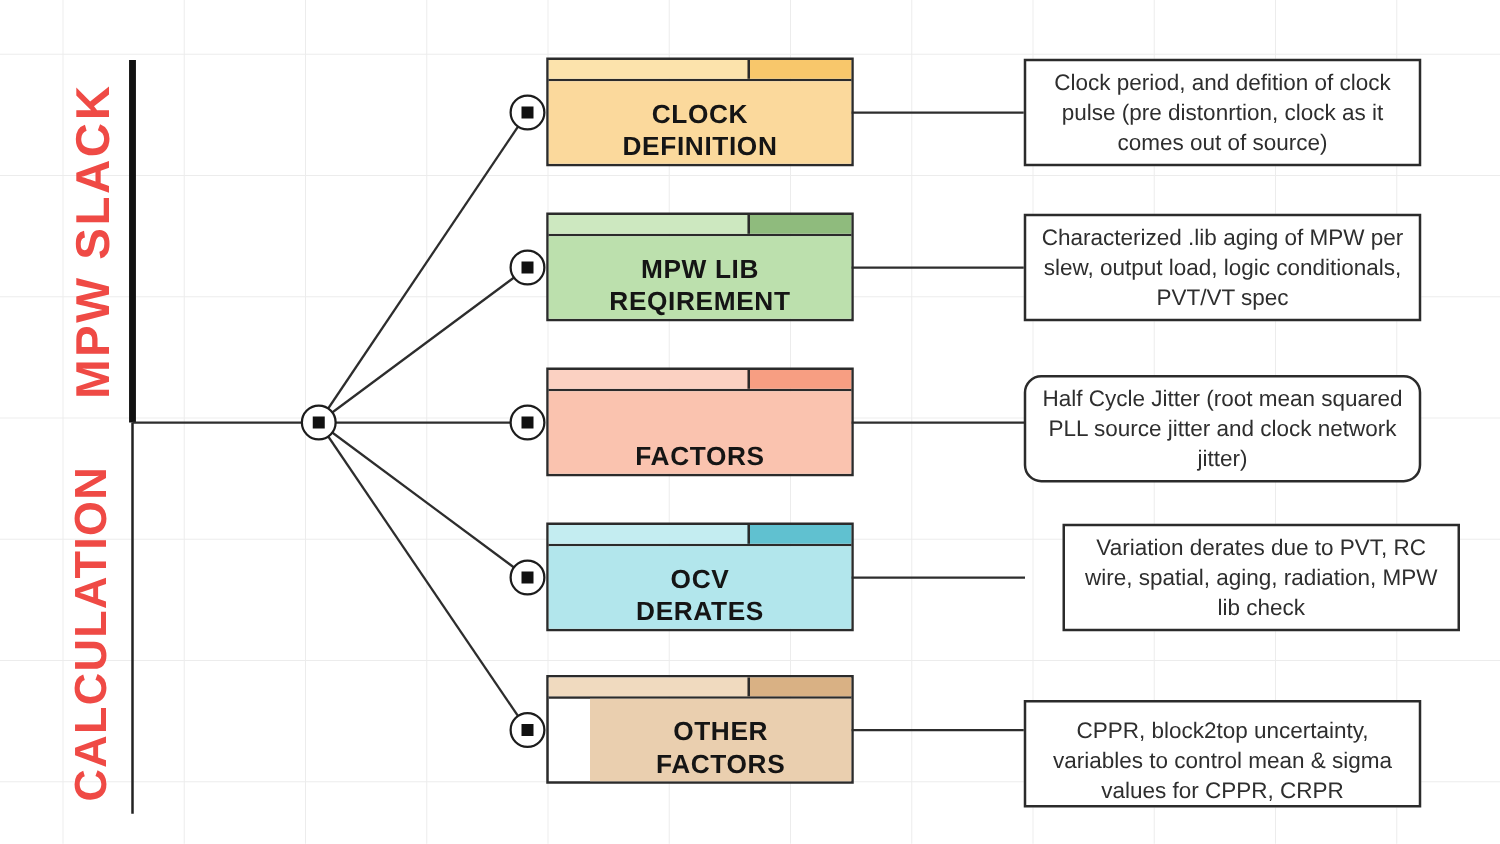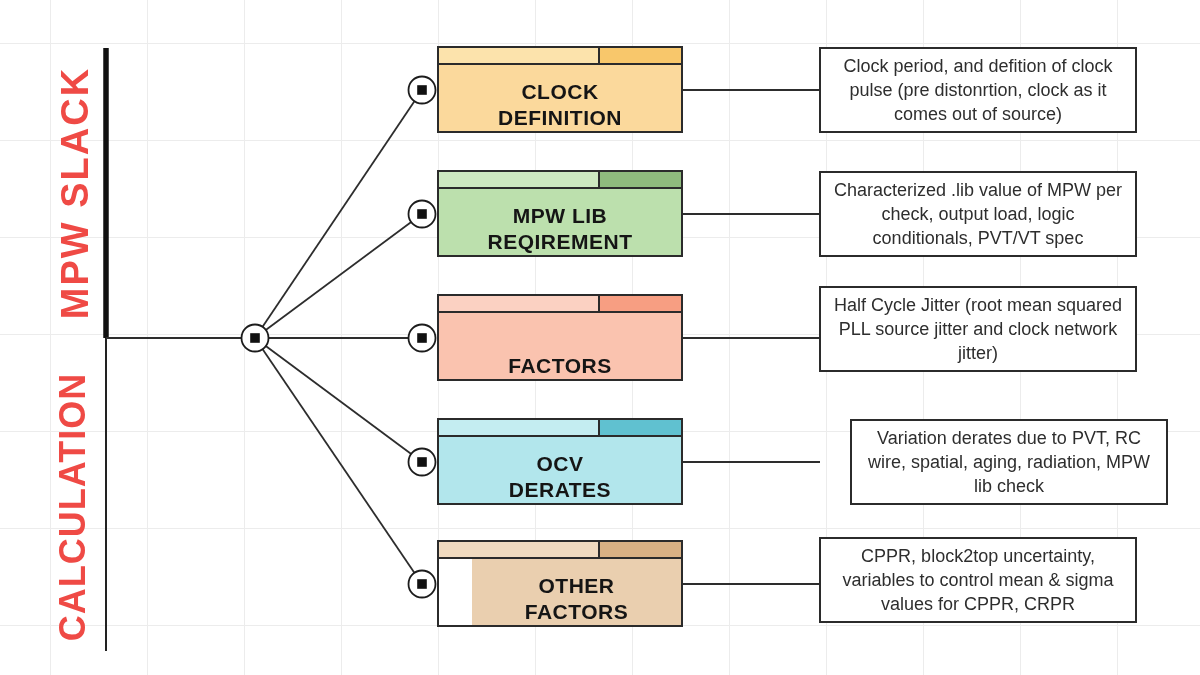--- a/index.html
+++ b/index.html
@@ -87,23 +87,23 @@
     justify-content: center;
     text-align: center;
     font-size: 18px;
     line-height: 24px;
     color: #2e2e2e;
     padding: 0 8px;
   }
 
   .t1 { top: 46px; }  .d1 { top: 47px; align-items: center; }
   .t2 { top: 170px; } .d2 { top: 171px; }
-  .t3 { top: 294px; } .d3 { top: 286px; }
+  .t3 { top: 294px; } .d3 { top: 300px; border-radius: 14px; }
   .t4 { top: 418px; } .d4 { top: 419px; margin-left: 31px; }
-  .t5 { top: 540px; } .d5 { top: 537px; }
+  .t5 { top: 540px; } .d5 { top: 560px; align-items: flex-end; }
 </style>
 </head>
 <body>
 
 <div class="canvas">
 
   <div class="side-label top" style="color: rgb(239, 74, 69);">MPW SLACK</div>
   <div class="side-label bottom" style="color: rgb(239, 74, 69);">CALCULATION</div>
 
   <svg class="wires" width="1200" height="675" viewBox="0 0 1200 675">
@@ -159,21 +159,21 @@
     <div class="node-header">
       <div class="light" style="background-color: rgb(205, 232, 192);"></div>
       <div class="dark" style="background-color: rgb(143, 187, 125);"></div>
     </div>
     <div class="node-body" style="background-color: rgb(188, 224, 173);">
       <span class="node-title">MPW LIB
 REQIREMENT</span>
     </div>
   </div>
   <div class="desc-box d2">
-    <span>Characterized .lib value of MPW per check, output load, logic conditionals, PVT/VT spec</span>
+    <span>Characterized .lib aging of MPW per slew, output load, logic conditionals, PVT/VT spec</span>
   </div>
 
   <div class="node-box t3">
     <div class="node-header">
       <div class="light" style="background-color: rgb(251, 209, 194);"></div>
       <div class="dark" style="background-color: rgb(247, 158, 130);"></div>
     </div>
     <div class="node-body" style="background-color: rgb(250, 195, 175);">
       <span class="node-title">FACTORS</span>
     </div>

